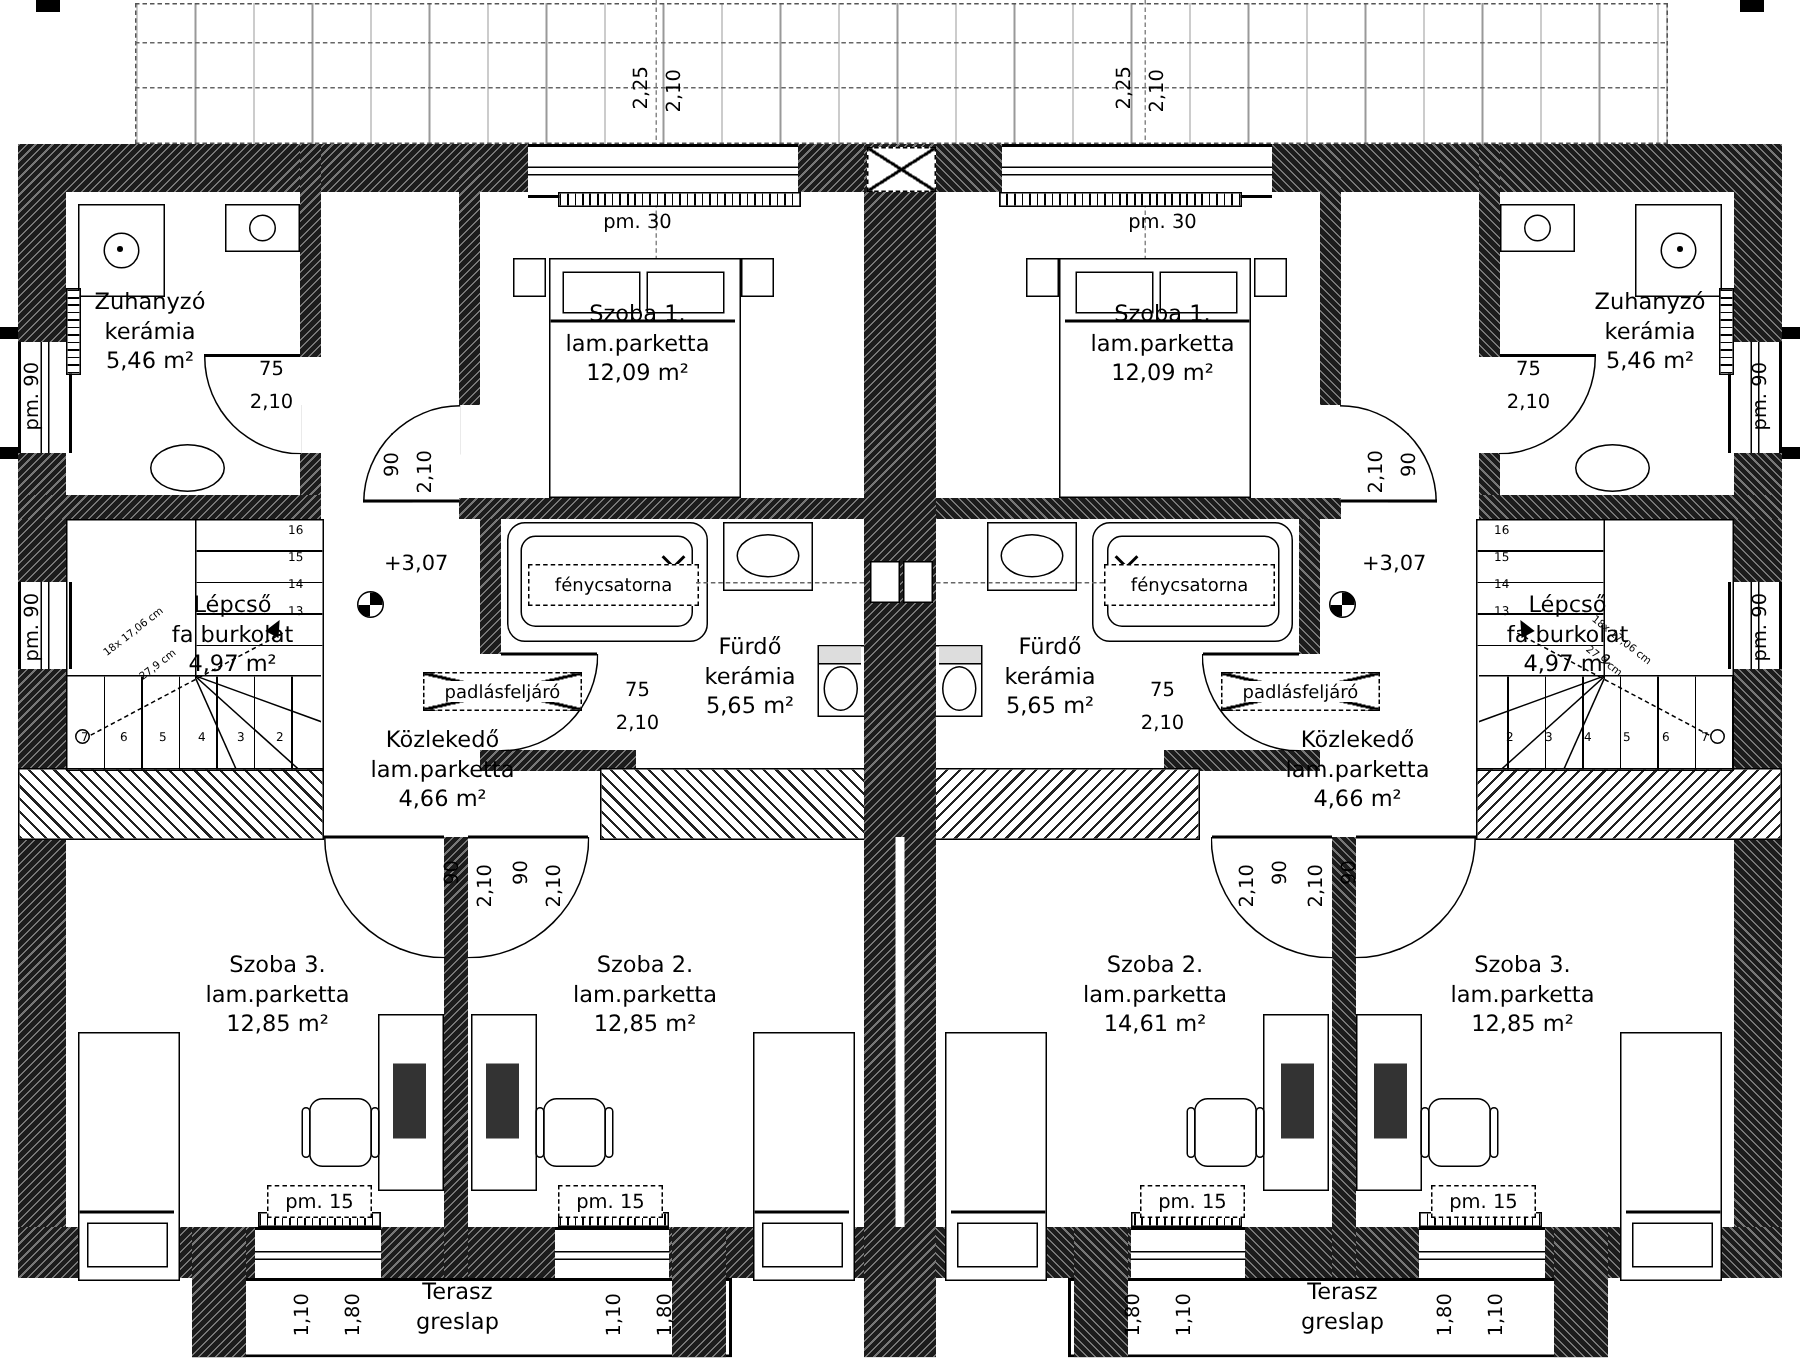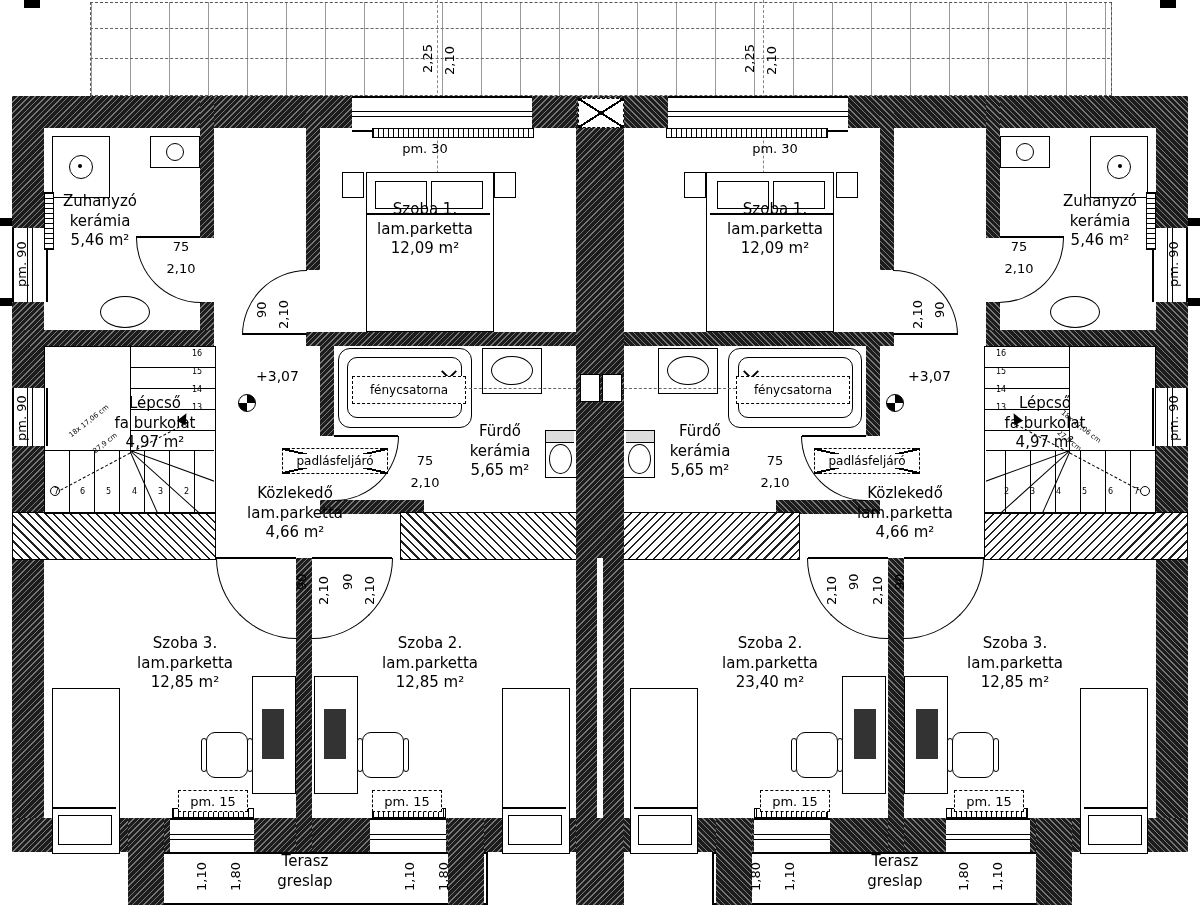--- a/index.html
+++ b/index.html
@@ -362,21 +362,21 @@
       <span>4,97 m²</span>
   </div>
   <div class="lbl" style="left:832px;top:484px;width:146px">
     <span>Közlekedő</span>
       <span>lam.parketta</span>
       <span>4,66 m²</span>
   </div>
   <div class="lbl" style="left:695px;top:634px;width:150px">
     <span>Szoba 2.</span>
       <span>lam.parketta</span>
-      <span>23,40 m²</span>
+      <span>14,61 m²</span>
   </div>
   <div class="lbl" style="left:940px;top:634px;width:150px">
     <span>Szoba 3.</span>
       <span>lam.parketta</span>
       <span>12,85 m²</span>
   </div>
   <div class="lbl" style="left:835px;top:852px;width:120px">
     <span>Terasz</span>
       <span>greslap</span>
   </div>

